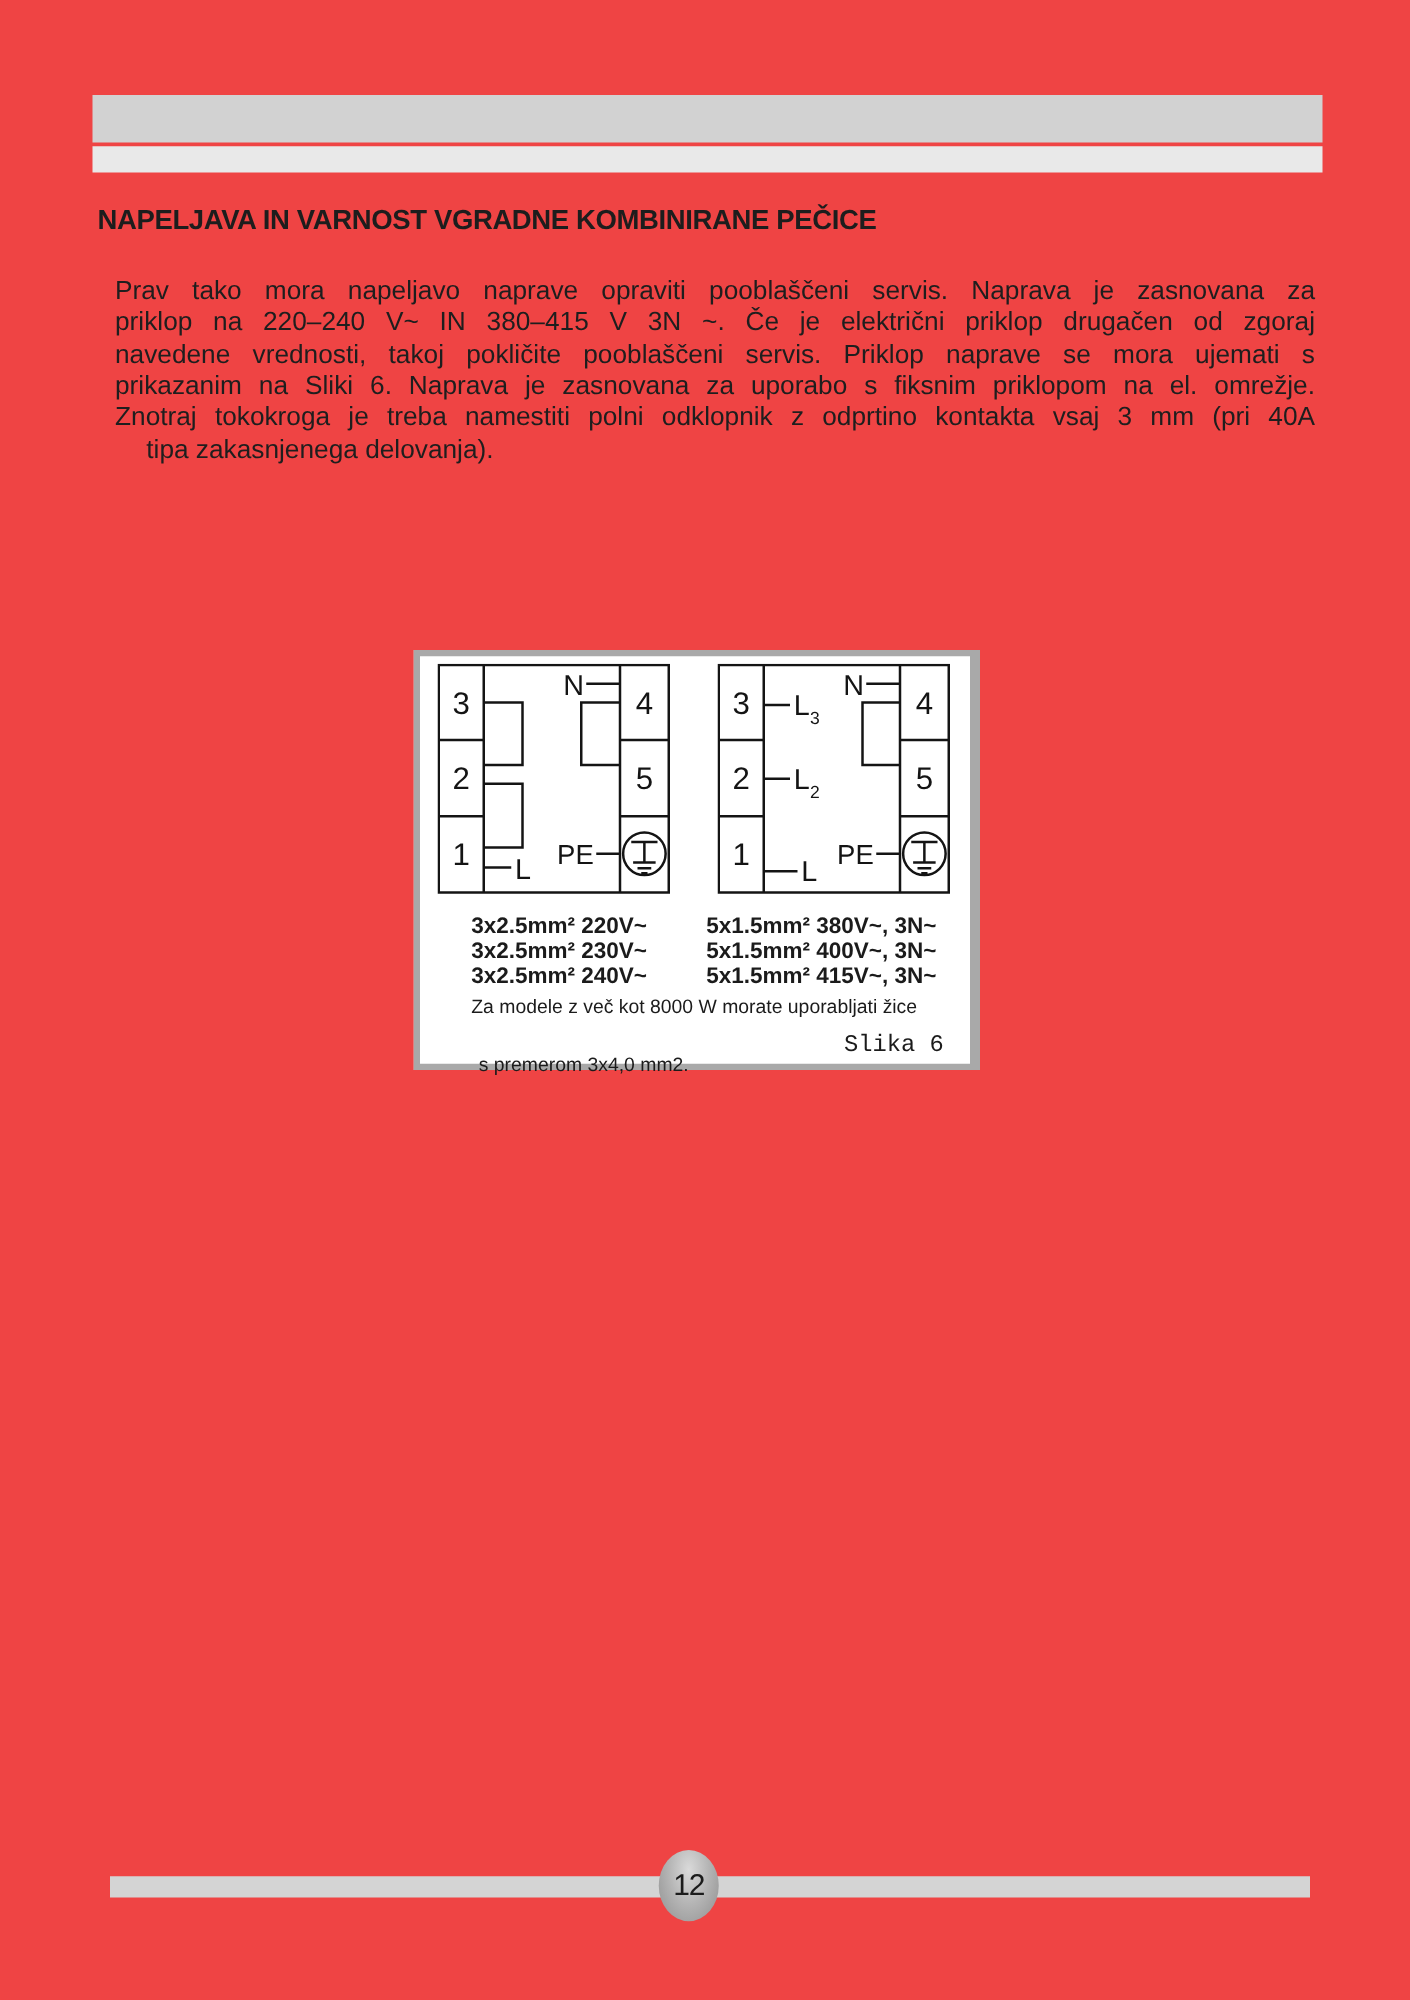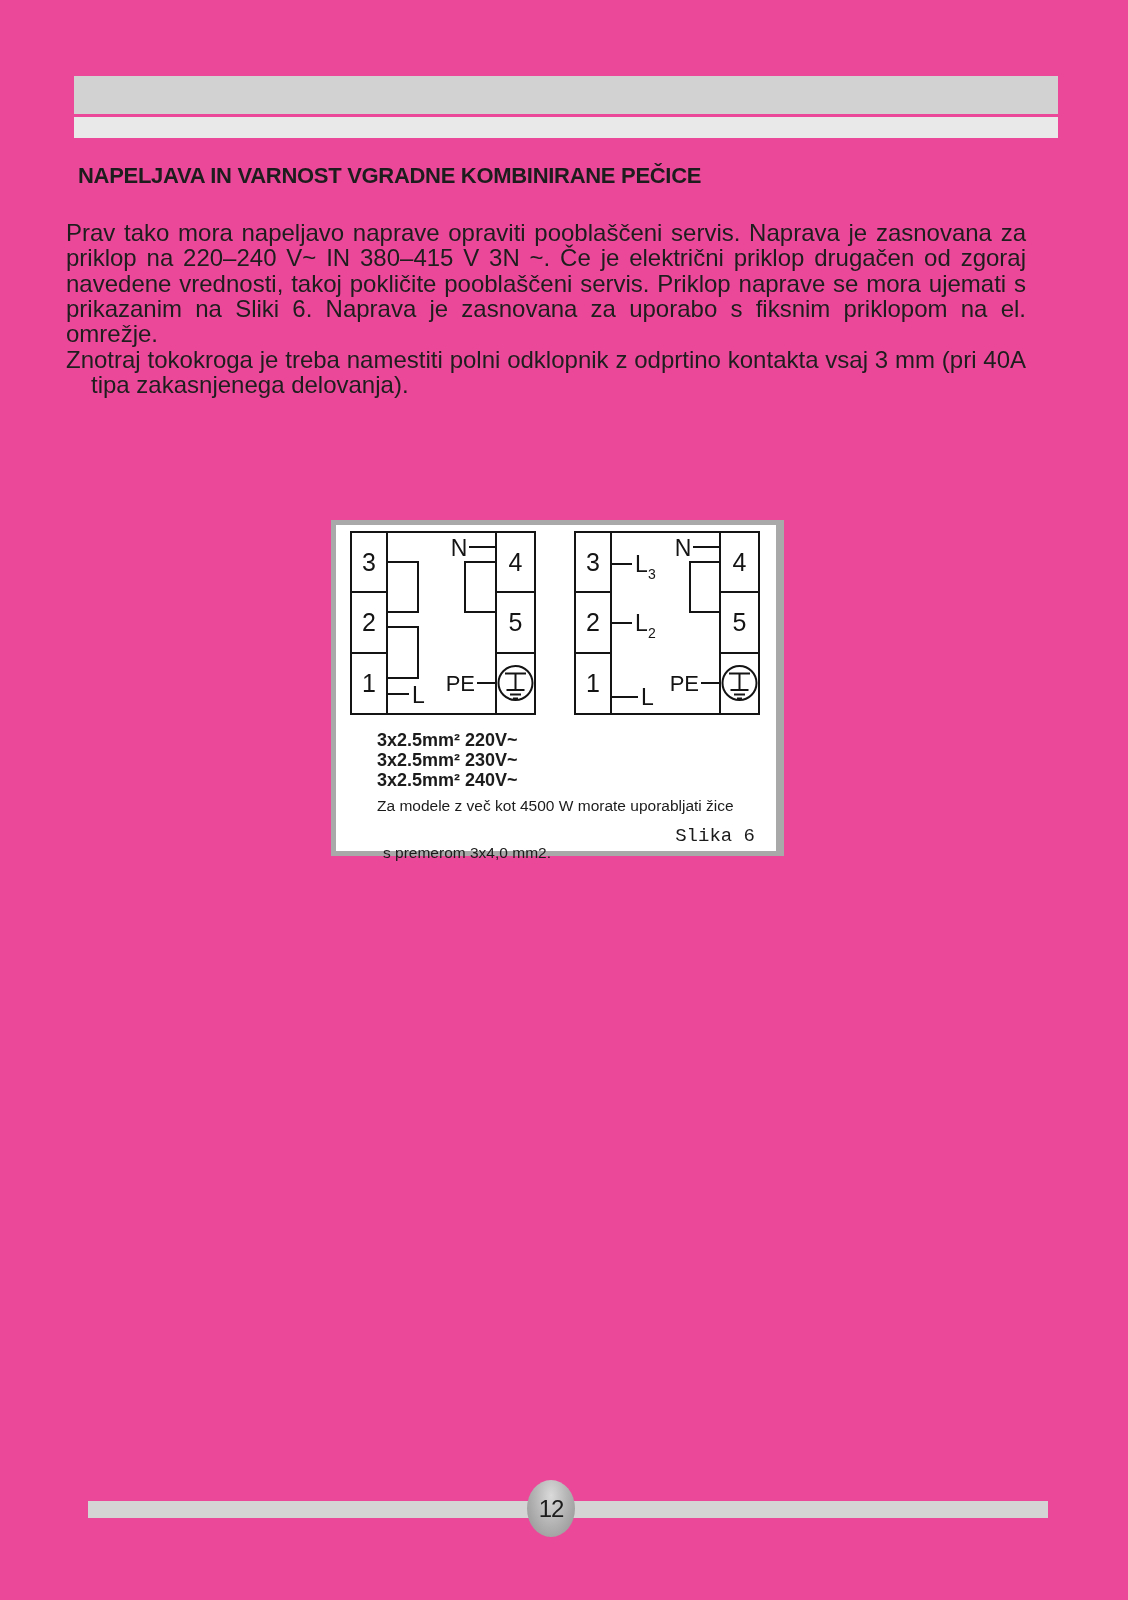--- a/index.html
+++ b/index.html
@@ -1,26 +1,26 @@
 <!DOCTYPE html>
 <html><head>
 <meta charset="utf-8">
 <style>
   html,body{margin:0;padding:0;background:#ffffff;}
   .page{
-    position:relative;width:1128px;height:1600px;background:#ec4899;overflow:hidden;
+    position:relative;width:1128px;height:1600px;background:#ef4444;overflow:hidden;
     font-family:"Liberation Sans","DejaVu Sans",sans-serif;color:#1d1d1d;
   }
   .hdr-bar1{position:absolute;left:74px;top:76px;width:984px;height:38px;background:#d2d2d2;}
   .hdr-bar2{position:absolute;left:74px;top:117px;width:984px;height:21px;background:#e9e9e9;}
   .title{
     position:absolute;left:78px;top:163px;margin:0;
     font-size:22px;font-weight:bold;letter-spacing:-0.3px;color:#1d1d1d;white-space:nowrap;
   }
-  .para{position:absolute;left:66px;top:220px;width:960px;font-size:24px;line-height:25.33px;color:#1e1e1e;}
+  .para{position:absolute;left:92px;top:220px;width:960px;font-size:21px;line-height:25.33px;color:#1e1e1e;}
   .para .ln{text-align:justify;text-align-last:justify;}
   .para .ln.last{text-align:center;text-align-last:left;margin-left:25px;}
   .figure{
     position:absolute;left:331px;top:520px;width:453px;height:336px;box-sizing:border-box;
     border:5px solid #a9a9a9;border-right-width:8px;background:#ffffff;
   }
   .diagram{position:absolute;width:190px;height:186px;}
   .diagram.left{left:14px;top:6px;}
   .diagram.right{left:238px;top:6px;}
   .specs{position:absolute;top:205px;font-size:18px;line-height:20px;color:#1b1b1b;white-space:nowrap;font-weight:bold;}
@@ -130,23 +130,28 @@
       <text x="74" y="107" font-size="14">2</text>
       <text x="67" y="174" font-size="23">L</text>
     </svg>
 
     <div class="specs left">
       <div>3x2.5mm² 220V~</div>
       <div>3x2.5mm² 230V~</div>
       <div>3x2.5mm² 240V~</div>
     </div>
 
+    <div class="specs right">
+      <div>5x1.5mm² 380V~, 3N~</div>
+      <div>5x1.5mm² 400V~, 3N~</div>
+      <div>5x1.5mm² 415V~, 3N~</div>
+    </div>
 
     <div class="fig-note">
-      <div class="n1">Za modele z več kot 4500 W morate uporabljati žice</div>
+      <div class="n1">Za modele z več kot 8000 W morate uporabljati žice</div>
       <div class="n2">s premerom 3x4,0 mm2.</div>
     </div>
 
     <div class="fig-caption">Slika 6</div>
   </div>
 
   <div class="ftr-bar"></div>
   <div class="badge">
     <span>12</span>
   </div>

